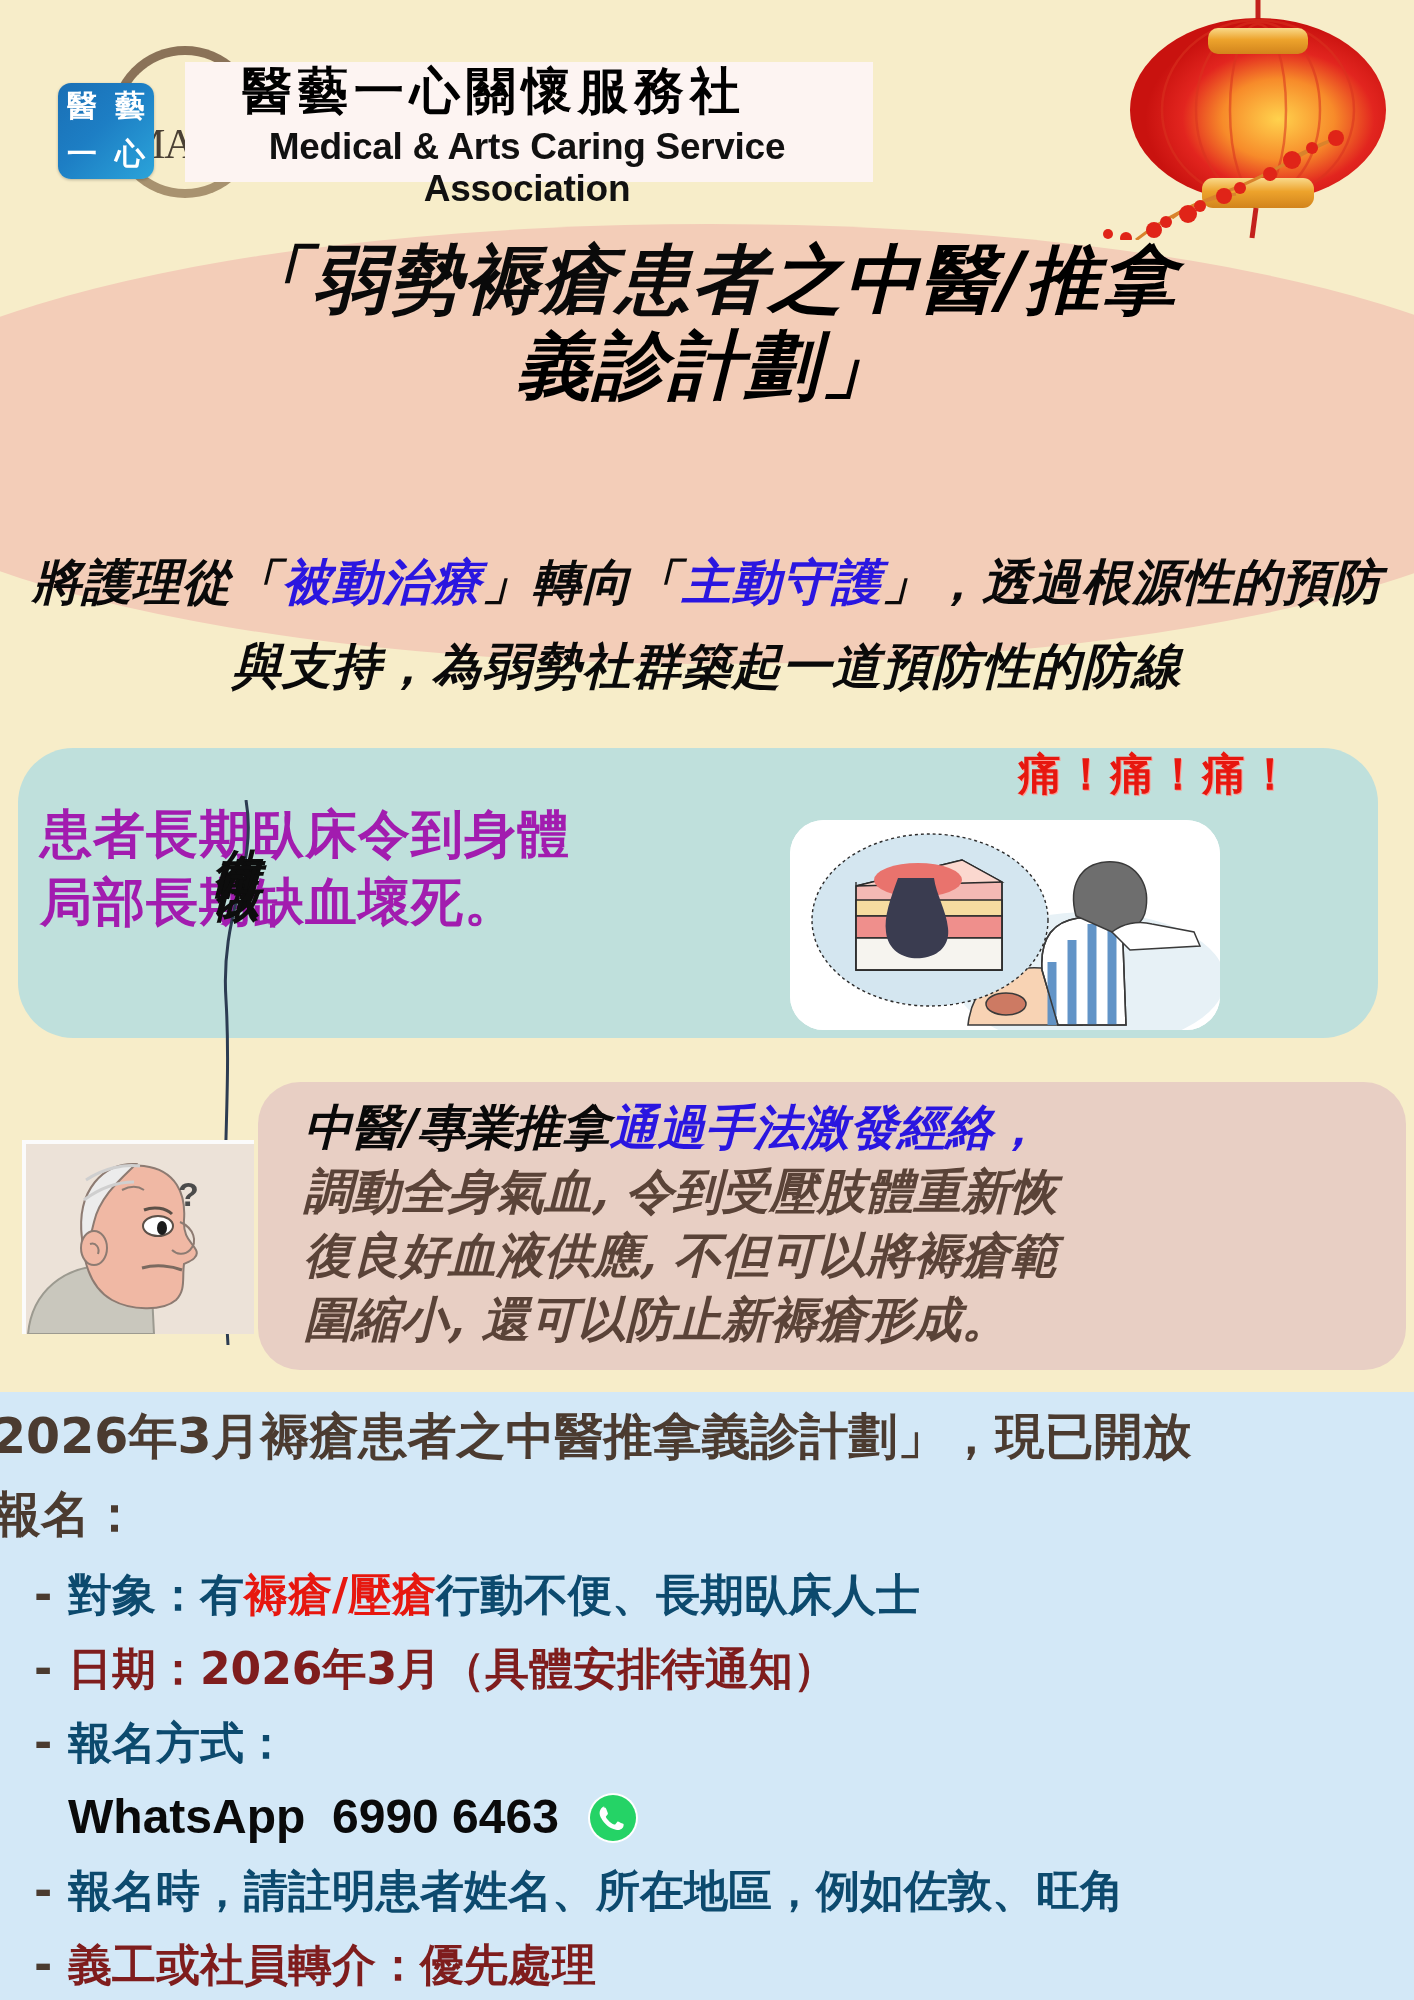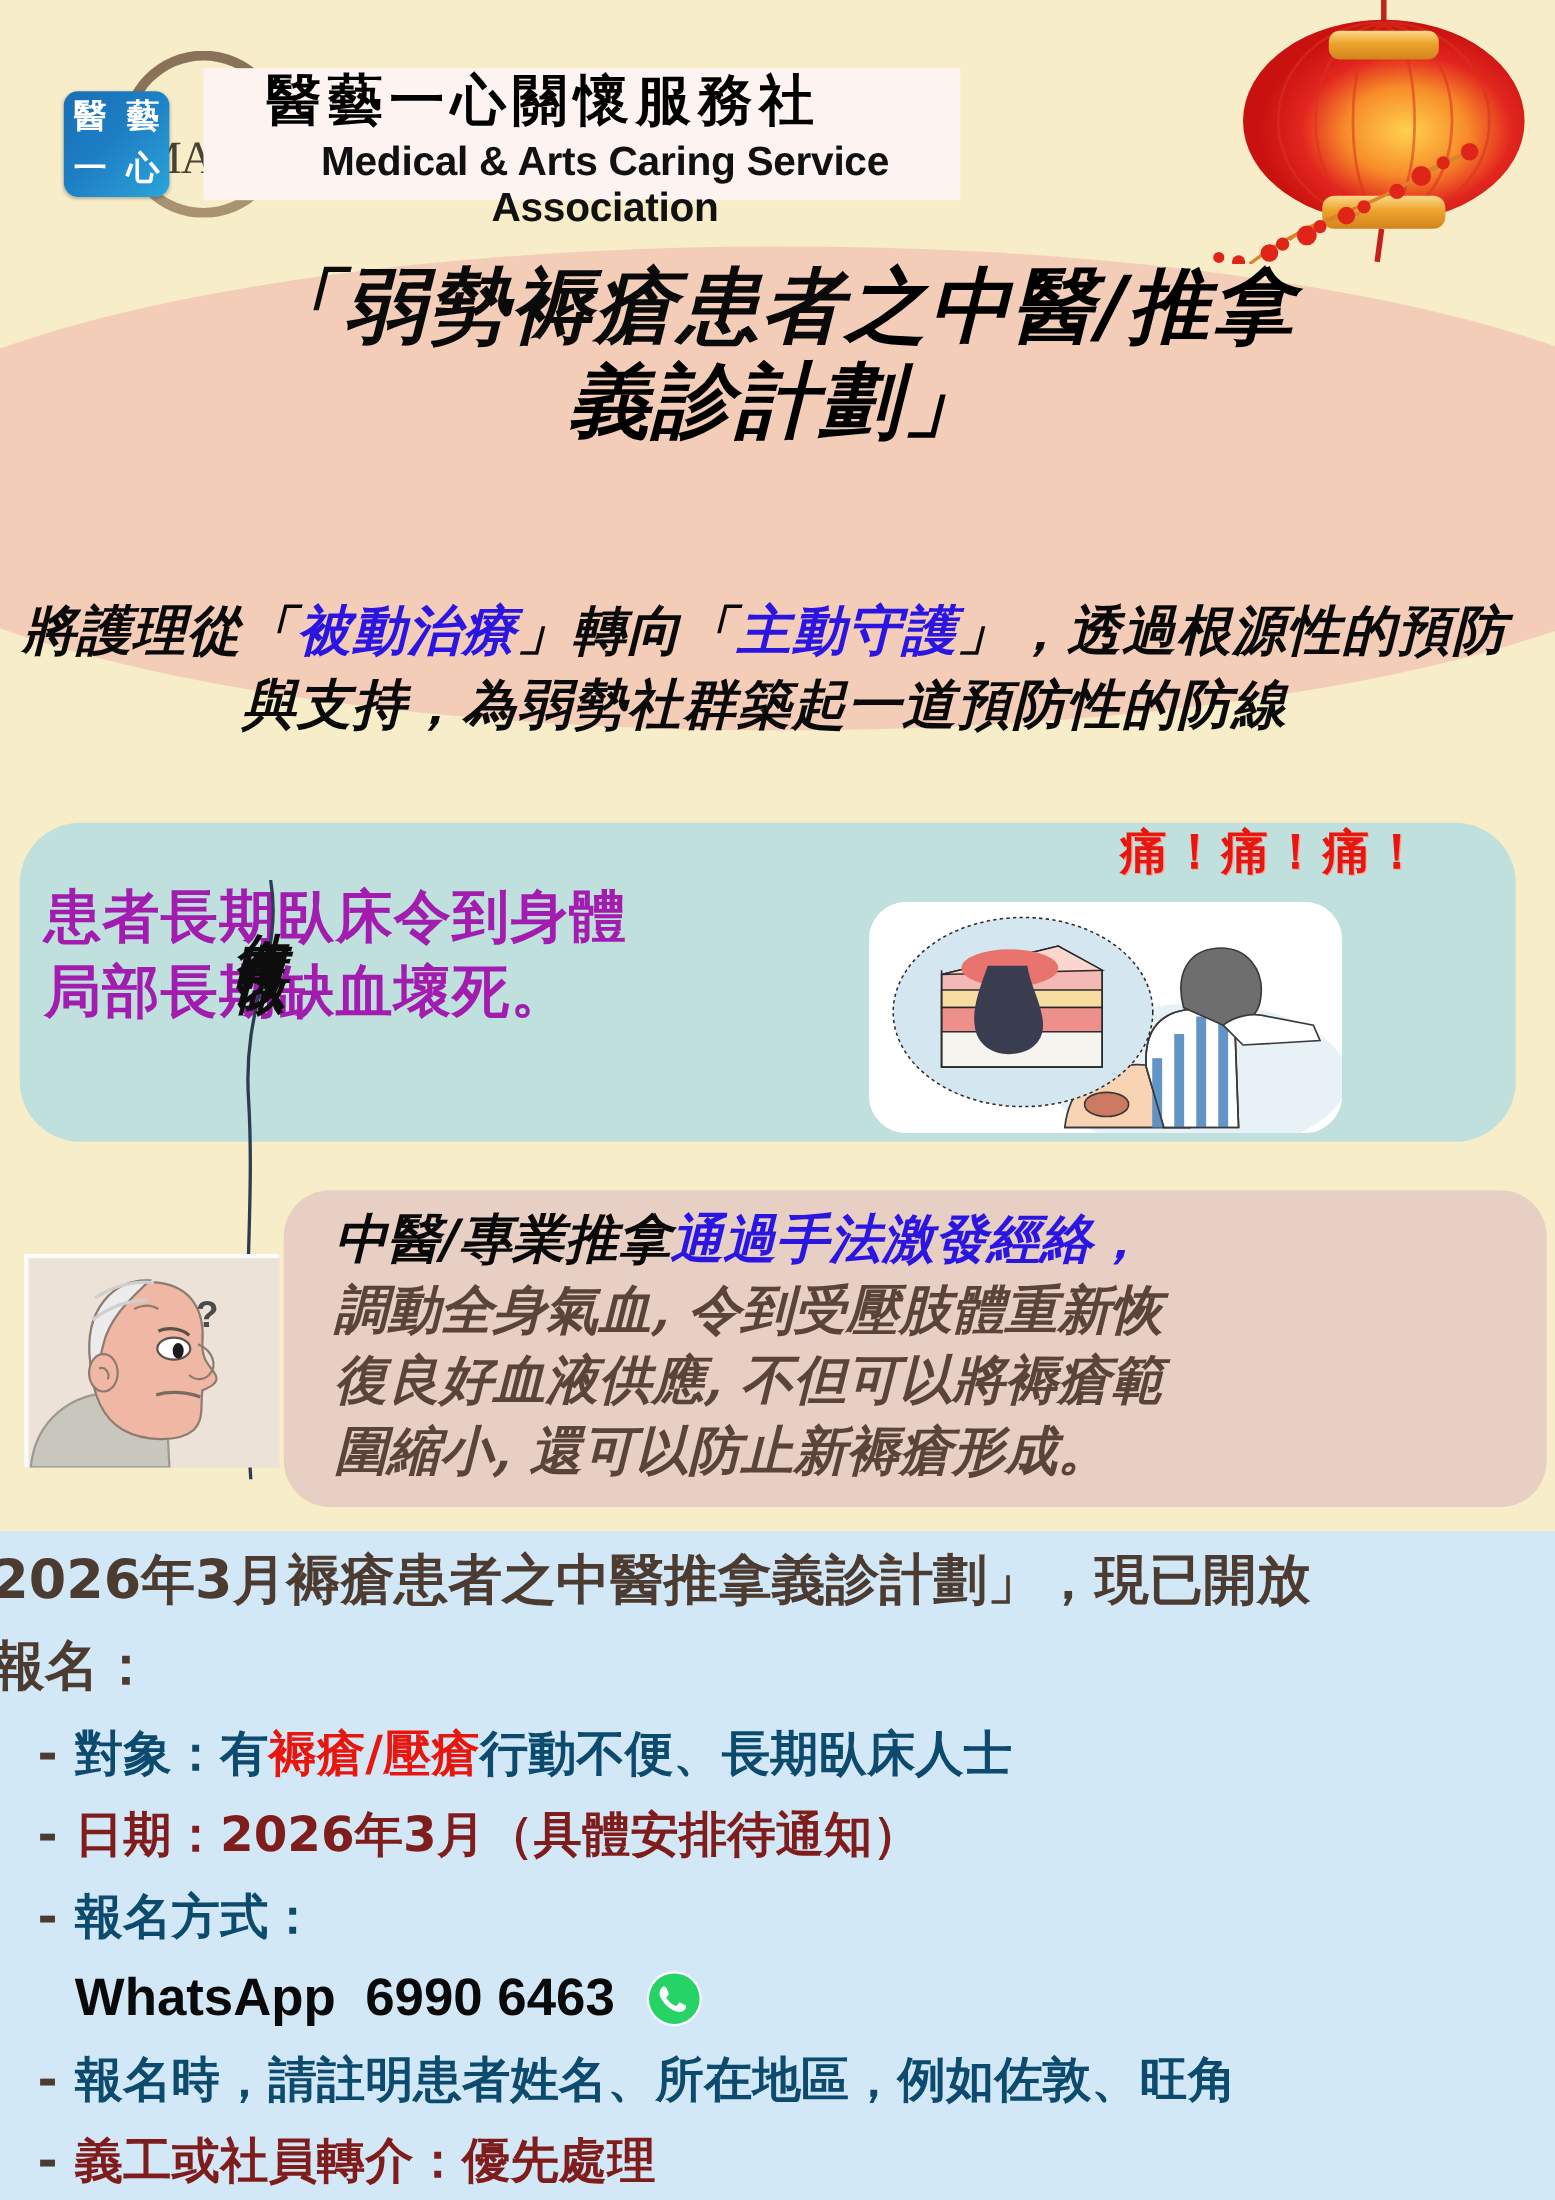--- a/index.html
+++ b/index.html
@@ -65,21 +65,21 @@
   }
   .header-cn{
     position:absolute;left:185px;top:62px;width:618px;
     text-align:center;
     font-size:50px;font-weight:bold;color:#000;
     font-family:"DejaVu Serif","Liberation Serif",serif;
     letter-spacing:6px;
     line-height:58px;
   }
   .header-en{
-    position:absolute;left:200px;top:126px;width:700px;
+    position:absolute;left:177px;top:126px;width:700px;
     text-align:center;
     font-size:37px;font-weight:bold;color:#111;
     font-family:"Liberation Sans",sans-serif;
     letter-spacing:-.3px;
   }
 
   
   .lantern{position:absolute;left:940px;top:-10px;width:474px;height:250px;}
 
   
@@ -91,25 +91,25 @@
     font-size:74px;
     line-height:86px;
     font-style:italic;
     letter-spacing:2px;
   }
   .t-black{color:#0a0a0a;}
   .t-blue{color:#000000;font-style:italic;}
 
   
   .intro{
-    position:absolute;left:18px;top:540px;width:1354px;
+    position:absolute;left:30px;top:540px;width:1354px;
     text-align:center;
     font-family:"DejaVu Serif","Liberation Serif",serif;
     font-weight:bold;font-style:italic;
-    font-size:49px;line-height:67px;
+    font-size:49px;line-height:84px;
     color:#0a0a0a;
     letter-spacing:1px;
   }
   .intro .hl{color:#2a16e0;}
 
   
   .teal{
     position:absolute;left:18px;top:748px;width:1360px;height:290px;
     background:#bfe0dc;border-radius:55px;
   }

